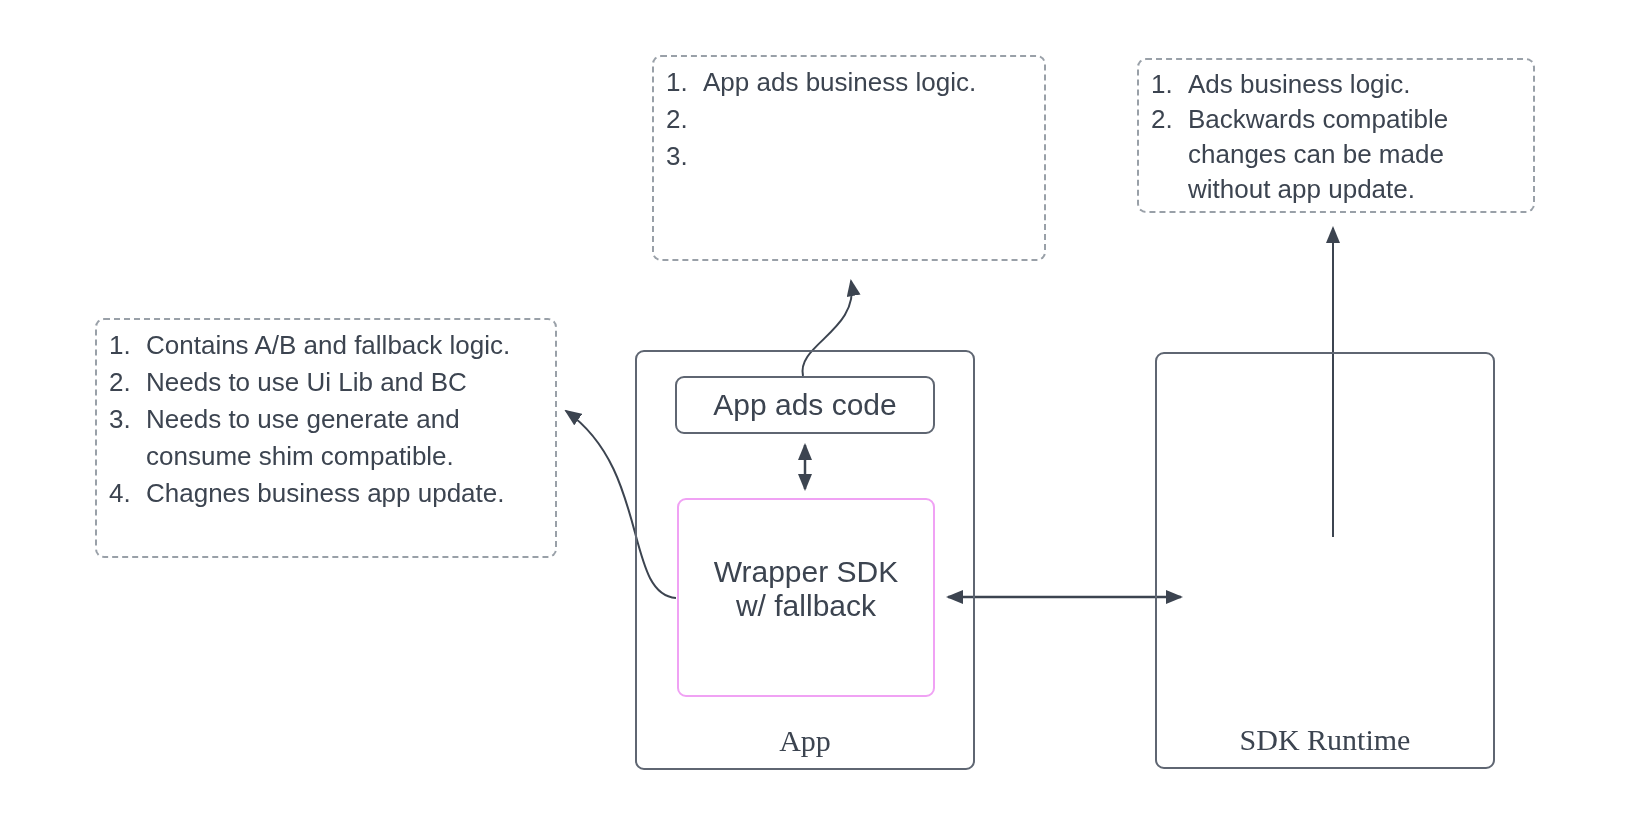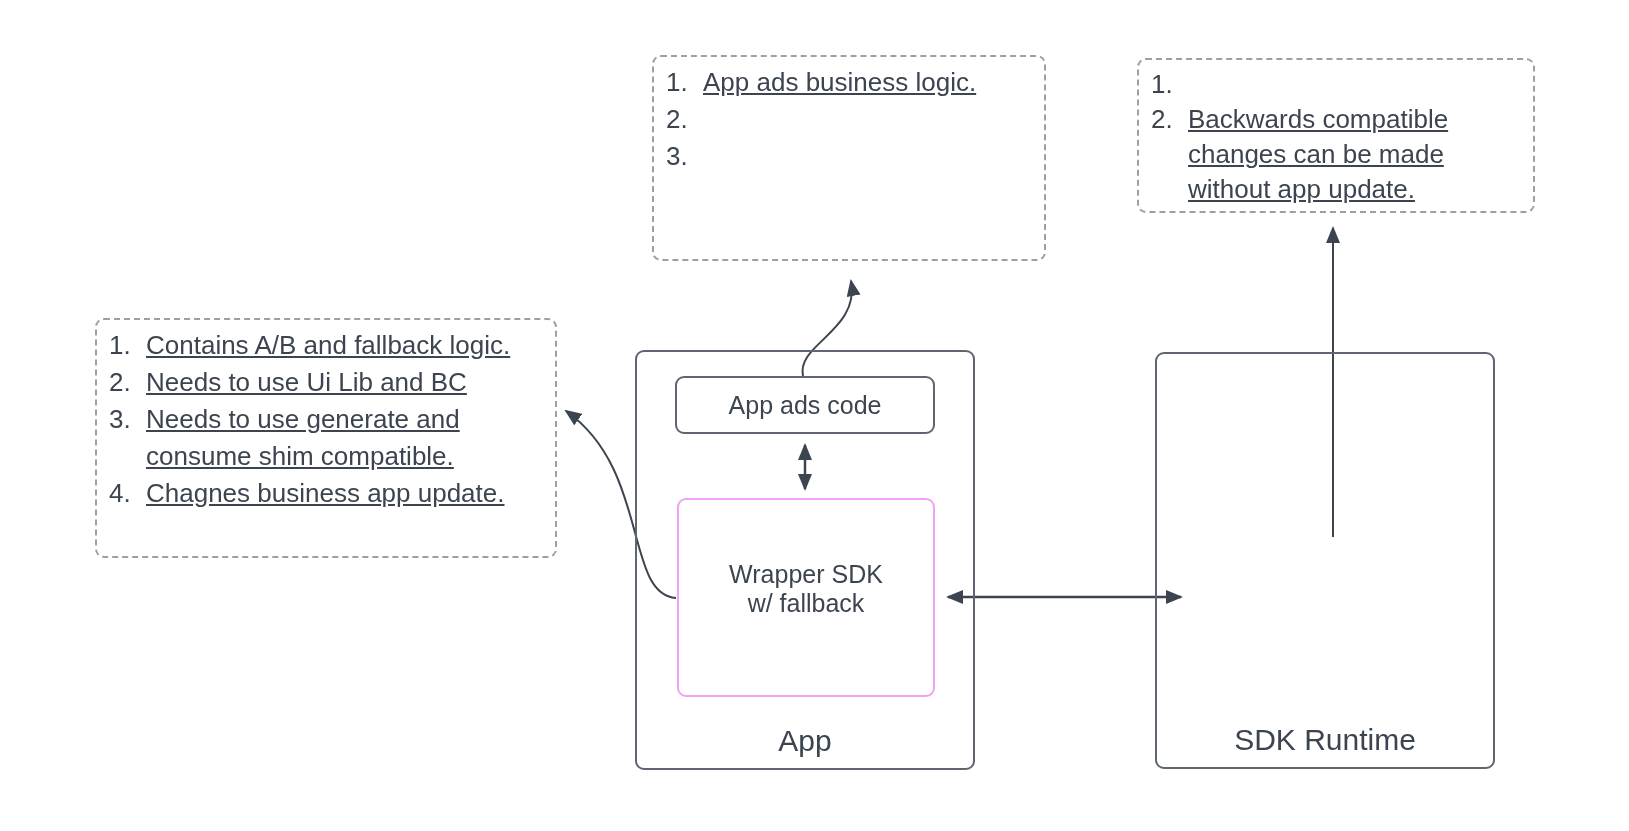--- a/index.html
+++ b/index.html
@@ -24,51 +24,52 @@
     border: 2px dashed var(--note-border, #99a0a8);
     border-radius: 9px;
     background: #ffffff;
     padding: 7px 12px;
     font-size: 26px;
     line-height: 37px;
     overflow: hidden;
   }
   .note-item { display: flex; }
   .note-num { flex: 0 0 37px; }
-  .note-text { flex: 1 1 auto; text-decoration: underline; }
+  .note-text { flex: 1 1 auto; }
 
   
   .container-box {
     position: absolute;
     box-sizing: border-box;
     border: 2px solid var(--shape-border, #5f6672);
     border-radius: 9px;
     background: transparent;
   }
   .container-label {
     position: absolute;
     left: 0;
     right: 0;
     bottom: 10px;
     text-align: center;
     font-size: 30px;
+    font-family: Liberation Serif, serif;
   }
 
   
   .node {
     position: absolute;
     box-sizing: border-box;
     border: 2px solid var(--shape-border, #5f6672);
     border-radius: 9px;
     background: #ffffff;
     display: flex;
     align-items: center;
     justify-content: center;
     text-align: center;
-    font-size: 25px;
+    font-size: 30px;
     white-space: pre-line;
   }
   .node.wrapper-sdk { border-color: var(--wrapper-border, #f0a2f4); padding-bottom: 17px; }
   .node.re-sdk { border-color: var(--re-sdk-border, #56c05c); }
 
   
   svg.connectors {
     position: absolute;
     left: 0; top: 0;
     width: 1629px;
@@ -115,20 +116,21 @@
       <span class="note-num">2.</span>
     </div>
     <div class="note-item">
       <span class="note-num">3.</span>
     </div>
   </div>
 
   <div class="note" style="left:1137px; top:58px; width:398px; height:155px; line-height:35px;">
     <div class="note-item">
       <span class="note-num">1.</span>
+      <span class="note-text">Ads business logic.</span>
     </div>
     <div class="note-item">
       <span class="note-num">2.</span>
       <span class="note-text">Backwards compatible changes can be made without app update.</span>
     </div>
   </div>
 
   <div class="note" style="left:95px; top:318px; width:462px; height:240px;">
     <div class="note-item">
       <span class="note-num">1.</span>

